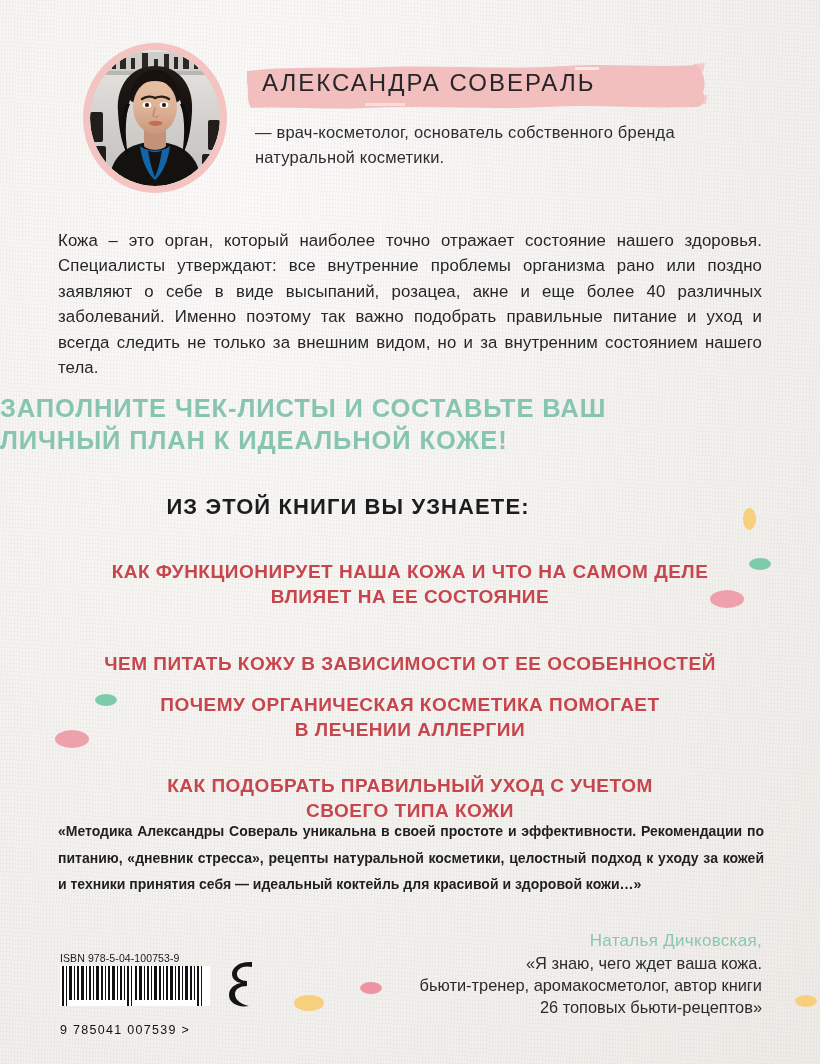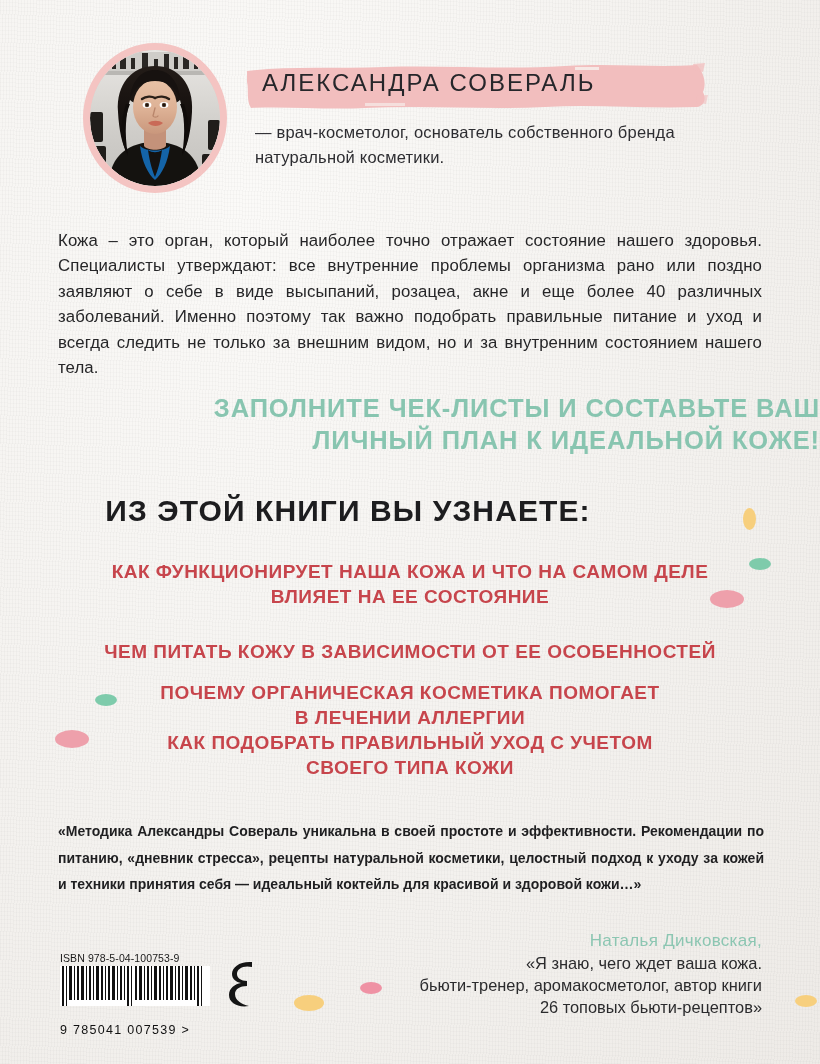--- a/index.html
+++ b/index.html
@@ -108,39 +108,39 @@
     text-justify: inter-word;
     letter-spacing: 0.1px;
   }
 
   
   .green-head {
     position: absolute;
     left: 0;
     top: 392px;
     width: 820px;
-    text-align: right;
+    text-align: left;
     color: #88c5b0;
     font-size: 25.5px;
     line-height: 32px;
     font-weight: 700;
     letter-spacing: 0.9px;
     font-stretch: condensed;
   }
   .green-head .l2 { display:block; }
 
   
   .dark-head {
     position: absolute;
     left: 0;
     top: 494px;
     width: 696px;
     text-align: center;
     color: #1d1d1f;
-    font-size: 30px;
+    font-size: 22px;
     font-weight: 700;
     letter-spacing: 1.1px;
   }
 
   
   .bullets {
     position: absolute;
     left: 0;
     top: 543px;
     width: 820px;
@@ -148,23 +148,23 @@
   .bullet {
     text-align: center;
     color: #c7454c;
     font-size: 19px;
     line-height: 25px;
     font-weight: 700;
     letter-spacing: 0.5px;
   }
   .bullet .l { display:block; }
   .b1 { margin-top: 16px; }
-  .b2 { margin-top: 30px; }
+  .b2 { margin-top: 42px; }
   .b3 { margin-top: 16px; }
-  .b4 { }
+  .b4 { margin-top: 31px; }
 
   
   .quote {
     position: absolute;
     left: 58px;
     top: 818px;
     width: 706px;
     font-size: 14px;
     line-height: 26.6px;
     color: #1f1f21;

